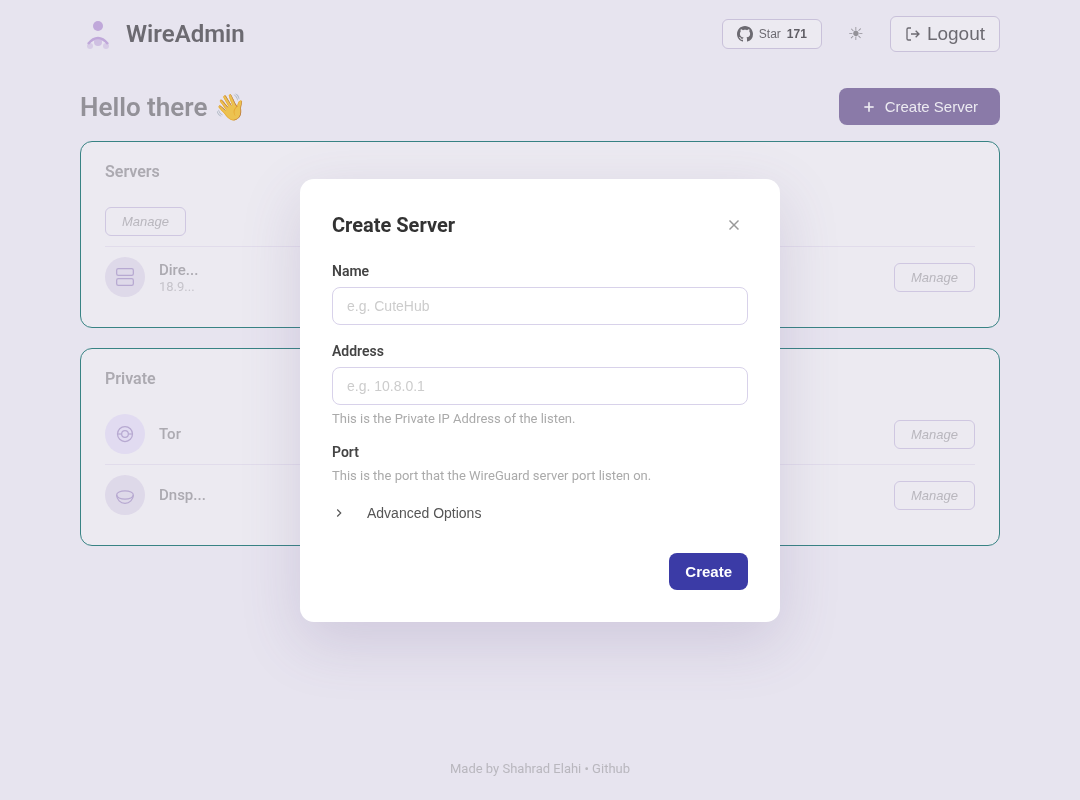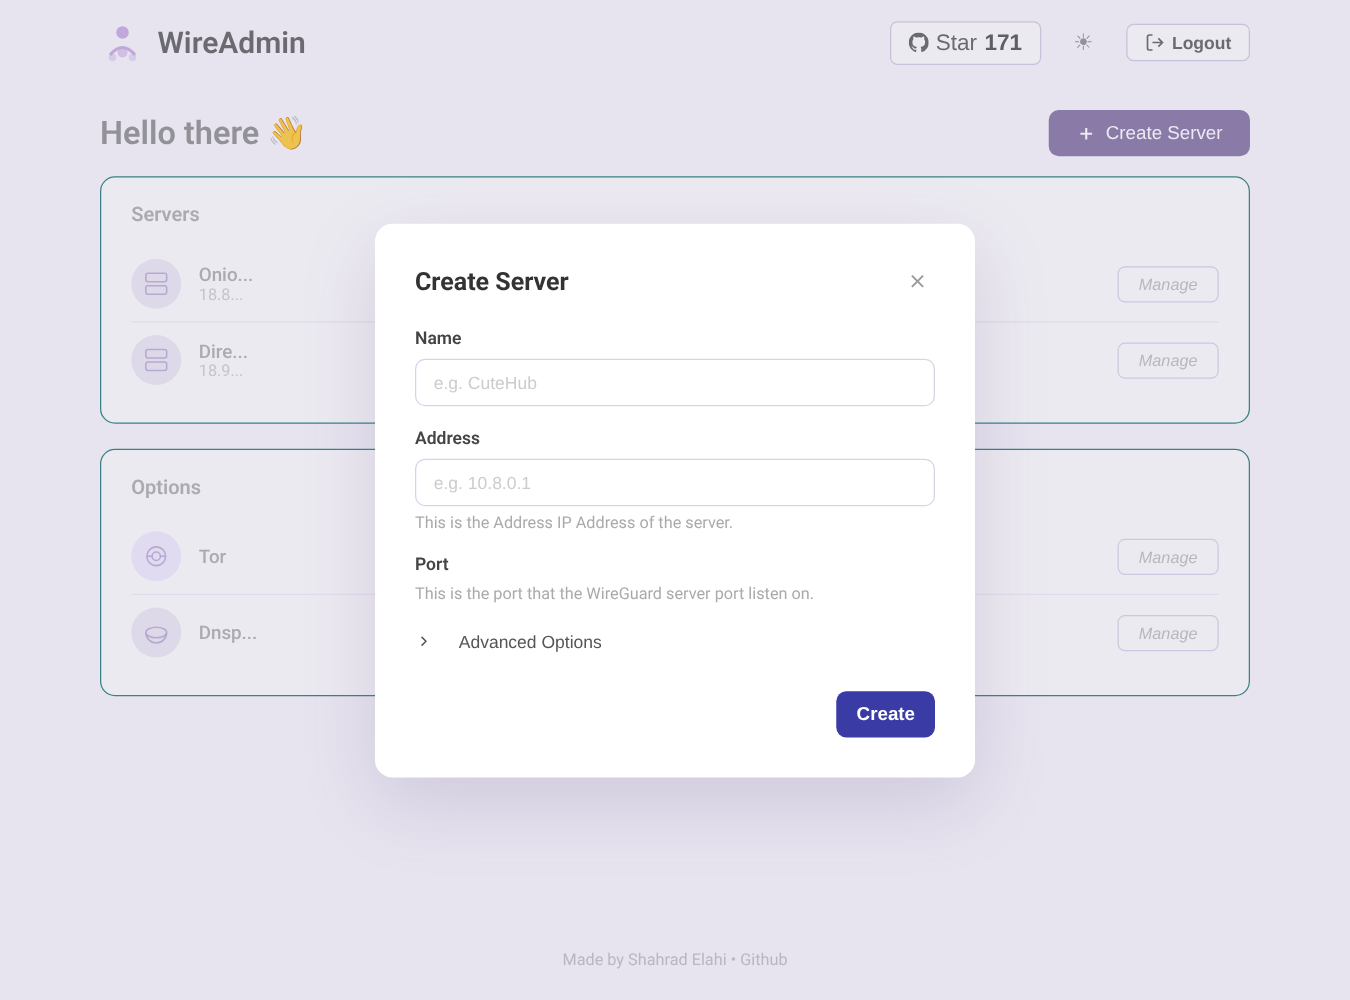--- a/index.html
+++ b/index.html
@@ -48,21 +48,21 @@
 
     .github-star-btn {
       display: flex;
       align-items: center;
       gap: 6px;
       padding: 6px 14px;
       border: 1px solid #d0c8e0;
       border-radius: 6px;
       background: white;
       color: #555;
-      font-size: 18px;
+      font-size: 12px;
       cursor: pointer;
     }
 
     .star-count {
       font-weight: 600;
       color: #444;
     }
 
     .theme-btn {
       width: 36px;
@@ -79,23 +79,22 @@
 
     .logout-btn {
       display: flex;
       align-items: center;
       gap: 6px;
       padding: 6px 14px;
       border: 1px solid #d0c8e0;
       border-radius: 6px;
       background: white;
       color: #555;
-      font-size: 14px;
-      cursor: pointer;
-      font-weight: bold;
+      font-size: 19px;
+      cursor: pointer;
     }
 
     
     .page-header {
       display: flex;
       align-items: center;
       justify-content: space-between;
       padding: 20px 80px 16px;
     }
 
@@ -356,34 +355,20 @@
     </svg>
     <span>Create Server</span>
   </button>
 </div>
 
 <div class="main-content">
 
   <div class="section-card">
     <div class="section-title">Servers</div>
     <div class="list-item">
-      <div class="list-item-left">
-        <div class="item-avatar">
-          <svg width="20" height="20" viewBox="0 0 24 24" fill="none" stroke="currentColor" stroke-width="1.5">
-            <rect x="2" y="2" width="20" height="8" rx="2"></rect>
-              <rect x="2" y="14" width="20" height="8" rx="2"></rect>
-            <line x1="6" y1="6" x2="6.01" y2="6"></line>
-              <line x1="6" y1="18" x2="6.01" y2="18"></line>
-          </svg>
-        </div>
-        <div class="item-info">
-          <div class="item-name">Onio...</div>
-          <div class="item-ip">18.8...</div>
-        </div>
-      </div>
       <button class="manage-btn">Manage</button>
     </div>
     <div class="list-item">
       <div class="list-item-left">
         <div class="item-avatar">
           <svg width="20" height="20" viewBox="0 0 24 24" fill="none" stroke="currentColor" stroke-width="1.5">
             <rect x="2" y="2" width="20" height="8" rx="2"></rect>
               <rect x="2" y="14" width="20" height="8" rx="2"></rect>
             <line x1="6" y1="6" x2="6.01" y2="6"></line>
               <line x1="6" y1="18" x2="6.01" y2="18"></line>
@@ -392,21 +377,21 @@
         <div class="item-info">
           <div class="item-name">Dire...</div>
           <div class="item-ip">18.9...</div>
         </div>
       </div>
       <button class="manage-btn">Manage</button>
     </div>
   </div>
 
   <div class="section-card">
-    <div class="section-title">Options</div>
+    <div class="section-title">Private</div>
     <div class="list-item">
       <div class="list-item-left">
         <div class="item-avatar" style="background:#f0ebff;">
           <svg width="20" height="20" viewBox="0 0 24 24" fill="none" stroke="#b8a8d4" stroke-width="1.5">
             <circle cx="12" cy="12" r="9"></circle>
               <circle cx="12" cy="12" r="4"></circle>
             <line x1="3" y1="12" x2="8" y2="12"></line>
               <line x1="16" y1="12" x2="21" y2="12"></line>
           </svg>
         </div>
@@ -446,21 +431,21 @@
     </div>
 
     <div class="form-group">
       <label class="form-label">Name</label>
       <input class="form-input" type="text" placeholder="e.g. CuteHub" style="">
     </div>
 
     <div class="form-group">
       <label class="form-label">Address</label>
       <input class="form-input" type="text" placeholder="e.g. 10.8.0.1" style="">
-      <p class="form-hint">This is the Address IP Address of the server.</p>
+      <p class="form-hint">This is the Private IP Address of the listen.</p>
     </div>
 
     <div class="form-group">
       <label class="form-label">Port</label>
       <p class="form-hint">This is the port that the WireGuard server port listen on.</p>
     </div>
 
     <button class="advanced-options-toggle">
       <svg width="14" height="14" viewBox="0 0 24 24" fill="none" stroke="currentColor" stroke-width="2">
         <polyline points="9 18 15 12 9 6"></polyline>

